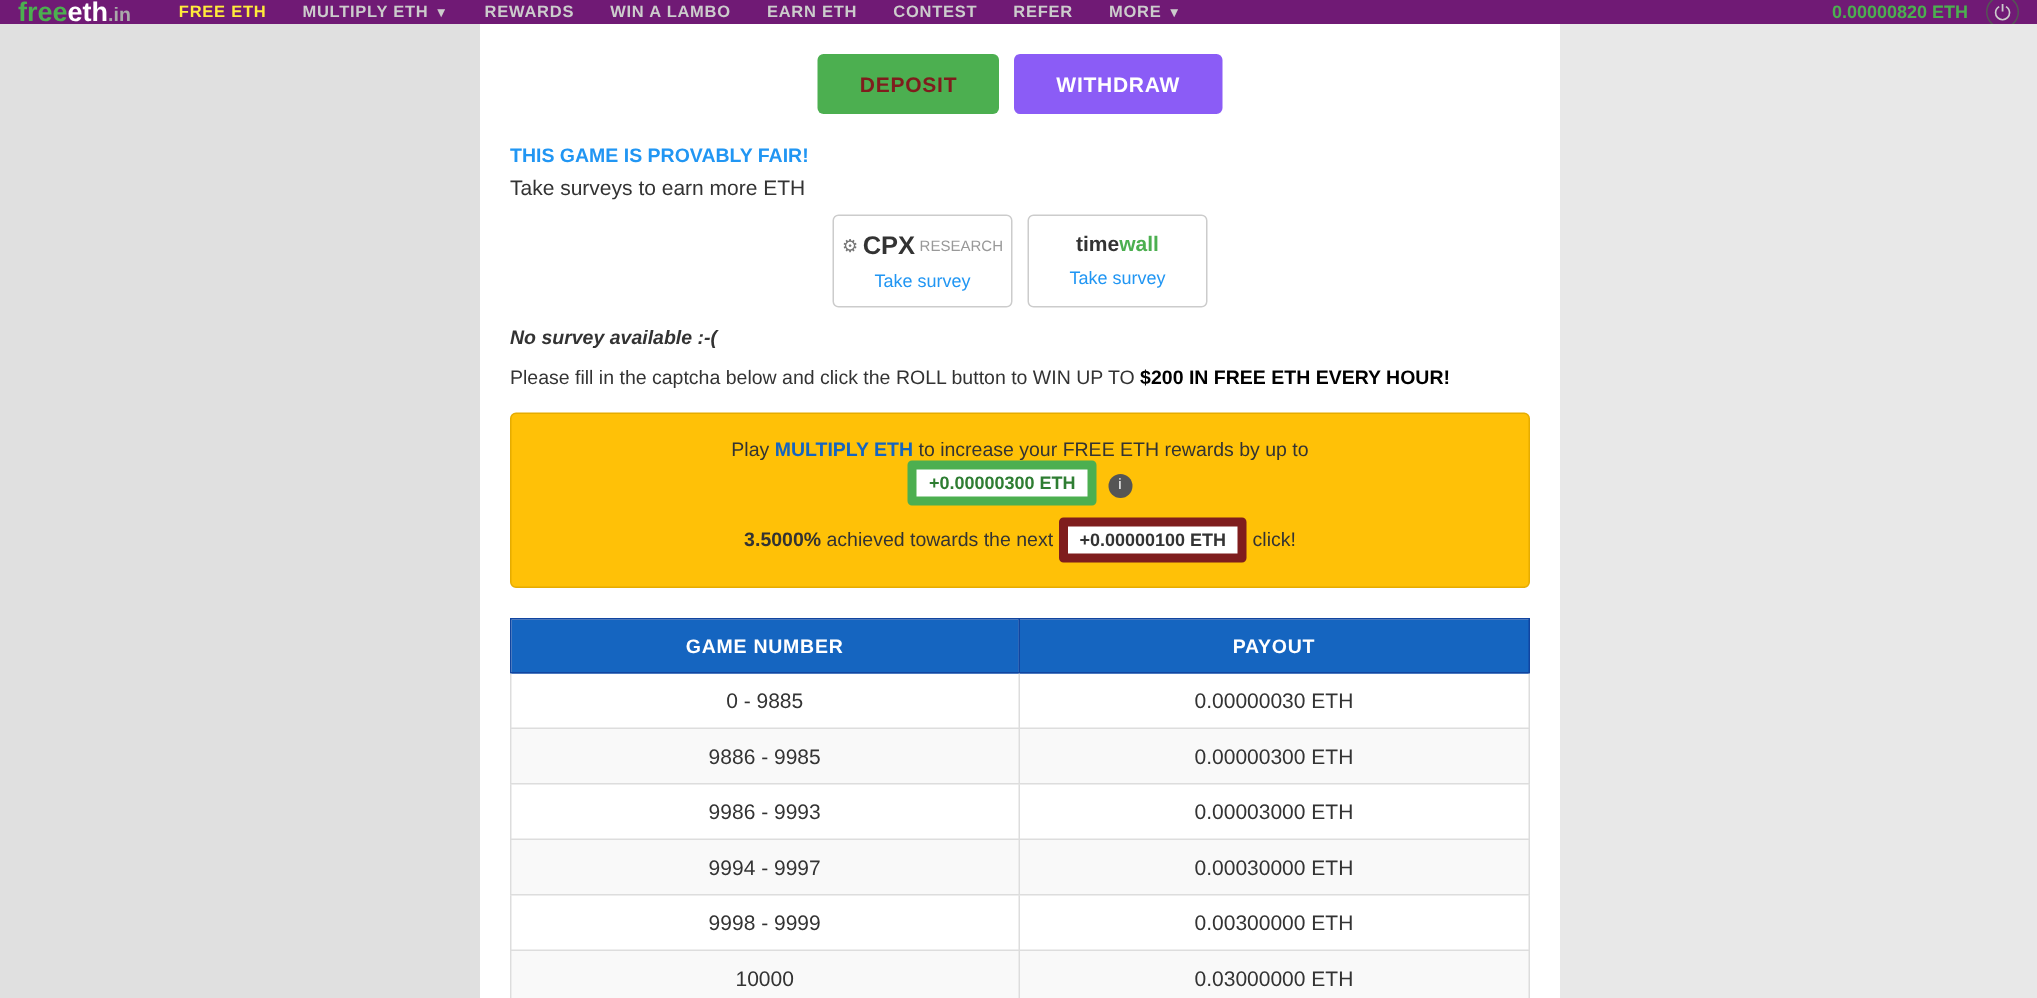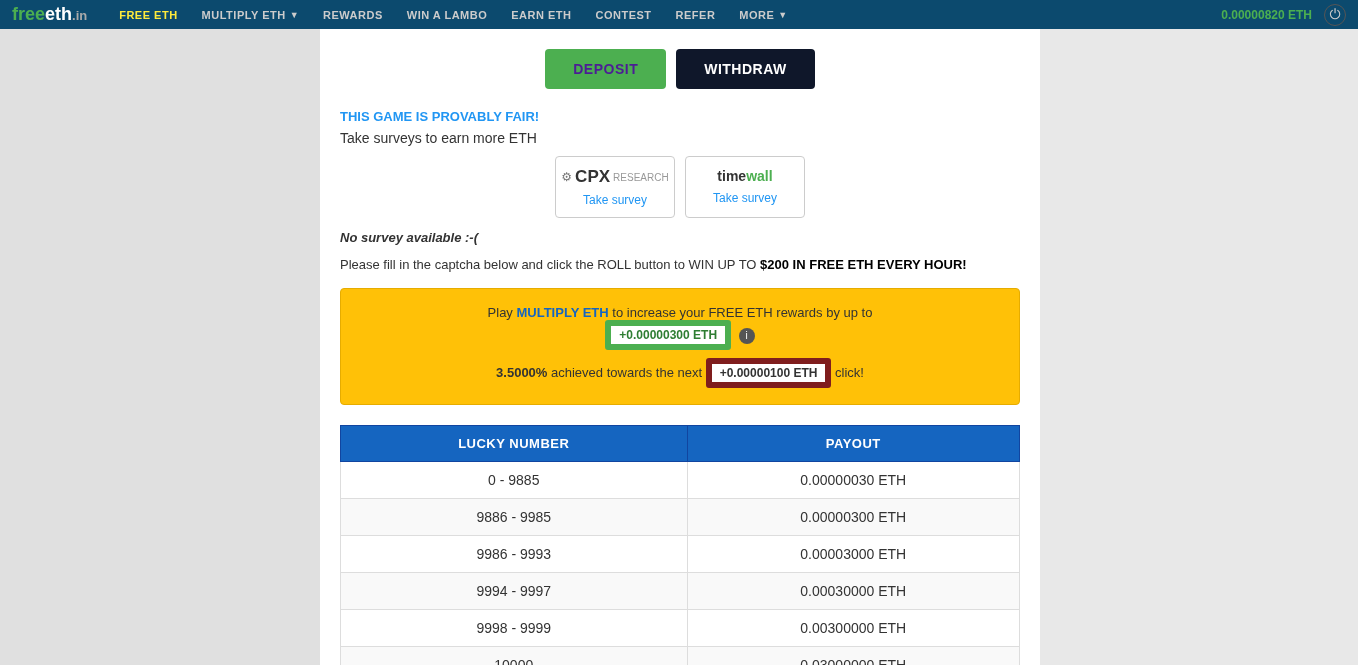--- a/index.html
+++ b/index.html
@@ -1,21 +1,21 @@
 <!DOCTYPE html>
 <html><head>
   <meta charset="utf-8">
   <style>
     * { margin: 0; padding: 0; box-sizing: border-box; }
     body { font-family: Arial, sans-serif; background: #e8e8e8; min-width: 1358px; }
 
     
     nav {
-      background: #0c4a6e;
-      height: 29px;
+      background: #701a75;
+      height: 16px;
       display: flex;
       align-items: center;
       padding: 0 12px;
     }
     .nav-logo {
       color: #fff;
       font-size: 18px;
       font-weight: bold;
       margin-right: 20px;
     }
@@ -70,22 +70,22 @@
     .btn-deposit, .btn-withdraw {
       padding: 12px 28px;
       font-size: 14px;
       font-weight: bold;
       border: none;
       border-radius: 4px;
       cursor: pointer;
       text-transform: uppercase;
       letter-spacing: 0.5px;
     }
-    .btn-deposit { background: #4caf50; color: #4c1d95; }
-    .btn-withdraw { background: #0f172a; color: #fff; }
+    .btn-deposit { background: #4caf50; color: #7f1d1d; }
+    .btn-withdraw { background: #8b5cf6; color: #fff; }
 
     
     .provably-fair {
       color: #2196f3;
       font-size: 13px;
       font-weight: bold;
       margin-bottom: 6px;
       text-transform: uppercase;
       cursor: pointer;
     }
@@ -324,21 +324,21 @@
         <span class="info-icon">i</span>
       </div>
       <div class="multiply-line2">
         <strong>3.5000%</strong><span> achieved towards the next </span><span class="eth-badge">+0.00000100 ETH</span><span> click!</span>
       </div>
     </div>
 
     <table class="payout-table">
       <thead>
         <tr>
-          <th>LUCKY NUMBER</th>
+          <th>GAME NUMBER</th>
           <th>PAYOUT</th>
         </tr>
       </thead>
       <tbody id="table-body">
       <tr>
             <td>0 - 9885</td>
             <td>0.00000030 ETH</td>
           </tr>
           <tr>
             <td>9886 - 9985</td>

